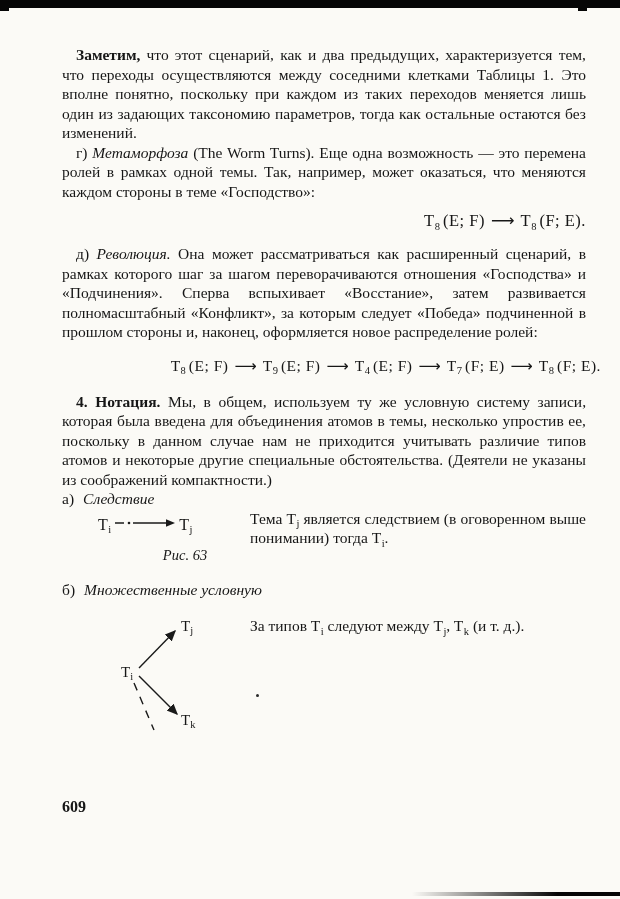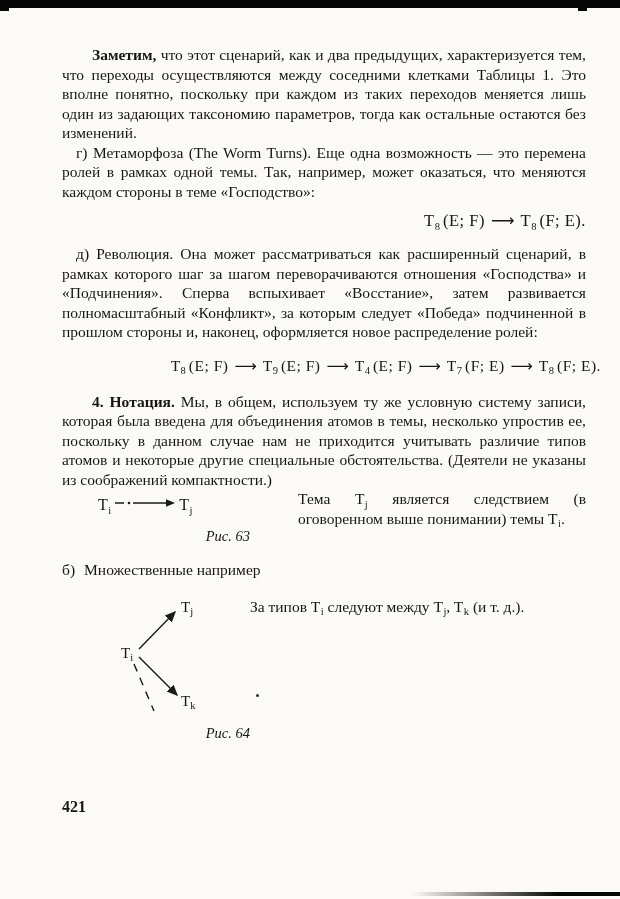--- a/index.html
+++ b/index.html
@@ -21,47 +21,47 @@
     background:linear-gradient(to right, rgba(6,6,6,0), #060606 70%);
   }
   .stray-dot { position:absolute; left:256px; top:694px; width:3px; height:3px; border-radius:50%; background:#2a2a2a; }
 
   .content {
     position:absolute; left:62px; top:45px; width:524px;
     font-size:15.5px; line-height:19.5px; text-align:justify;
   }
   p { margin:0; }
   .body-par { text-indent:14px; }
-  .lead-bold { font-weight:bold;margin-left:16px; }
-  .it { }
+  .lead-bold { font-weight:bold; }
+  .it { font-style:italic; }
 
   sub { font-size:10.5px; line-height:0; vertical-align:-3.5px; margin-left:0.5px; }
 
   .formula-line {
     text-align:right; text-indent:0; white-space:nowrap;
     font-size:16.5px; line-height:24px; margin:8px 0 11px;
   }
   .formula-chain {
     display:flex; align-items:baseline; justify-content:flex-end;
     width:556px; margin:12px 0 14px -17px;
     font-size:15.5px; line-height:24px; white-space:nowrap;
   }
   .args { margin-left:3px; letter-spacing:0.5px; }
   .arr { font-family:"DejaVu Sans","Liberation Sans",sans-serif; margin:0 6px; }
 
   .heading-line { text-indent:0; }
   .heading-line .marker { margin-right:9px; }
 
   .fig-row { display:flex; text-indent:0; }
-  .fig63-row { margin-top:0;gap:48px; }
+  .fig63-row { margin-top:0; }
   .fig-left { width:188px; box-sizing:border-box; flex:none; }
   .fig63-left { padding-left:36px; padding-top:6px; }
   .fig63-expr { white-space:nowrap; font-size:16px; }
   .fig63-expr svg { vertical-align:2px; margin:0 3px; }
-  .fig-caption { font-style:italic; font-size:14.5px; text-align:right; }
+  .fig-caption { font-style:italic; font-size:14.5px; text-align:center; }
   .fig63-caption { margin-top:12px; padding-left:22px; }
   .fig-desc { flex:1; text-align:justify; }
   .fig64-row { margin-top:14px; }
   .fig64-left { padding-left:47px; padding-top:4px; }
   .fig64-caption { margin-top:4px; padding-left:11px; }
   .fig64-desc { padding-top:3px; }
   .heading-b { margin-top:14px; }
 
   .diagram-svg text {
     font-family:"Liberation Serif","DejaVu Serif",serif;
@@ -102,55 +102,55 @@
       <span class="arr">⟶</span>
       <span><span>T</span><sub>4</sub><span class="args">(E;  F)</span></span>
       <span class="arr">⟶</span>
       <span><span>T</span><sub>7</sub><span class="args">(F;  E)</span></span>
       <span class="arr">⟶</span>
       <span><span>T</span><sub>8</sub><span class="args">(F;  E).</span></span>
     </div>
 
     <p class="body-par"><span class="lead-bold">4. Нотация.</span><span> Мы, в общем, используем ту же условную систему записи, которая была введена для объединения атомов в темы, несколько упростив ее, поскольку в данном случае нам не приходится учитывать различие типов атомов и некоторые другие специальные обстоятельства. (Деятели не указаны из соображений компактности.)</span></p>
 
+    <p class="heading-line"><span class="marker">а)</span><span class="it">Следствие</span></p>
 
     <div class="fig-row fig63-row">
       <div class="fig-left fig63-left">
         <div class="fig63-expr"><span><span>T</span><sub>i</sub></span><svg width="62" height="12" viewBox="0 0 62 12">
               <g stroke="#1a1a1a" stroke-width="1.5" fill="#1a1a1a">
                 <line x1="1" y1="7" x2="10" y2="7"></line>
                 <circle cx="15" cy="7" r="1.3" stroke="none"></circle>
                 <line x1="19" y1="7" x2="52" y2="7"></line>
                 <path d="M52,3.2 L61,7 L52,10.8 z" stroke="none"></path>
               </g>
             </svg><span><span>T</span><sub>j</sub></span></div>
         <div class="fig-caption fig63-caption">Рис. 63</div>
       </div>
-      <div class="fig-desc"><span>Тема T</span><sub>j</sub><span> является следствием (в оговоренном выше понимании) темы T</span><sub>i</sub><span>.</span></div>
+      <div class="fig-desc"><span>Тема T</span><sub>j</sub><span> является следствием (в оговоренном выше понимании) тогда T</span><sub>i</sub><span>.</span></div>
     </div>
 
-    <p class="heading-line heading-b"><span class="marker">б)</span><span class="it">Множественные например</span></p>
+    <p class="heading-line heading-b"><span class="marker">б)</span><span class="it">Множественные условную</span></p>
 
     <div class="fig-row fig64-row">
       <div class="fig-left fig64-left">
         <svg class="diagram-svg" width="104" height="118" viewBox="0 0 104 118">
           <defs>
             <marker id="ah" markerWidth="9" markerHeight="8" refX="7" refY="3.5" orient="auto">
               <path d="M0,0 L8,3.5 L0,7 z" fill="#1a1a1a"></path>
             </marker>
           </defs>
           <line x1="30" y1="51" x2="66" y2="14" stroke="#1a1a1a" stroke-width="1.4" marker-end="url(#ah)"></line>
           <line x1="30" y1="59" x2="68" y2="97" stroke="#1a1a1a" stroke-width="1.4" marker-end="url(#ah)"></line>
           <line x1="25" y1="66" x2="45" y2="113" stroke="#1a1a1a" stroke-width="1.4" stroke-dasharray="8 7"></line>
           <text x="12" y="60"><tspan>T</tspan><tspan class="subch" dy="3">i</tspan></text>
           <text x="72" y="14"><tspan>T</tspan><tspan class="subch" dy="3">j</tspan></text>
           <text x="72" y="108"><tspan>T</tspan><tspan class="subch" dy="3">k</tspan></text>
         </svg>
-        <div class="fig-caption fig64-caption">Рис. 64</div>
       </div>
       <div class="fig-desc fig64-desc"><span>За типов T</span><sub>i</sub><span> следуют между T</span><sub>j</sub><span>, T</span><sub>k</sub><span> (и т. д.).</span></div>
     </div>
 
   </div>
 
-  <div class="page-number">421</div>
+  <div class="page-number">609</div>
 
 </div>
 
 </body></html>

